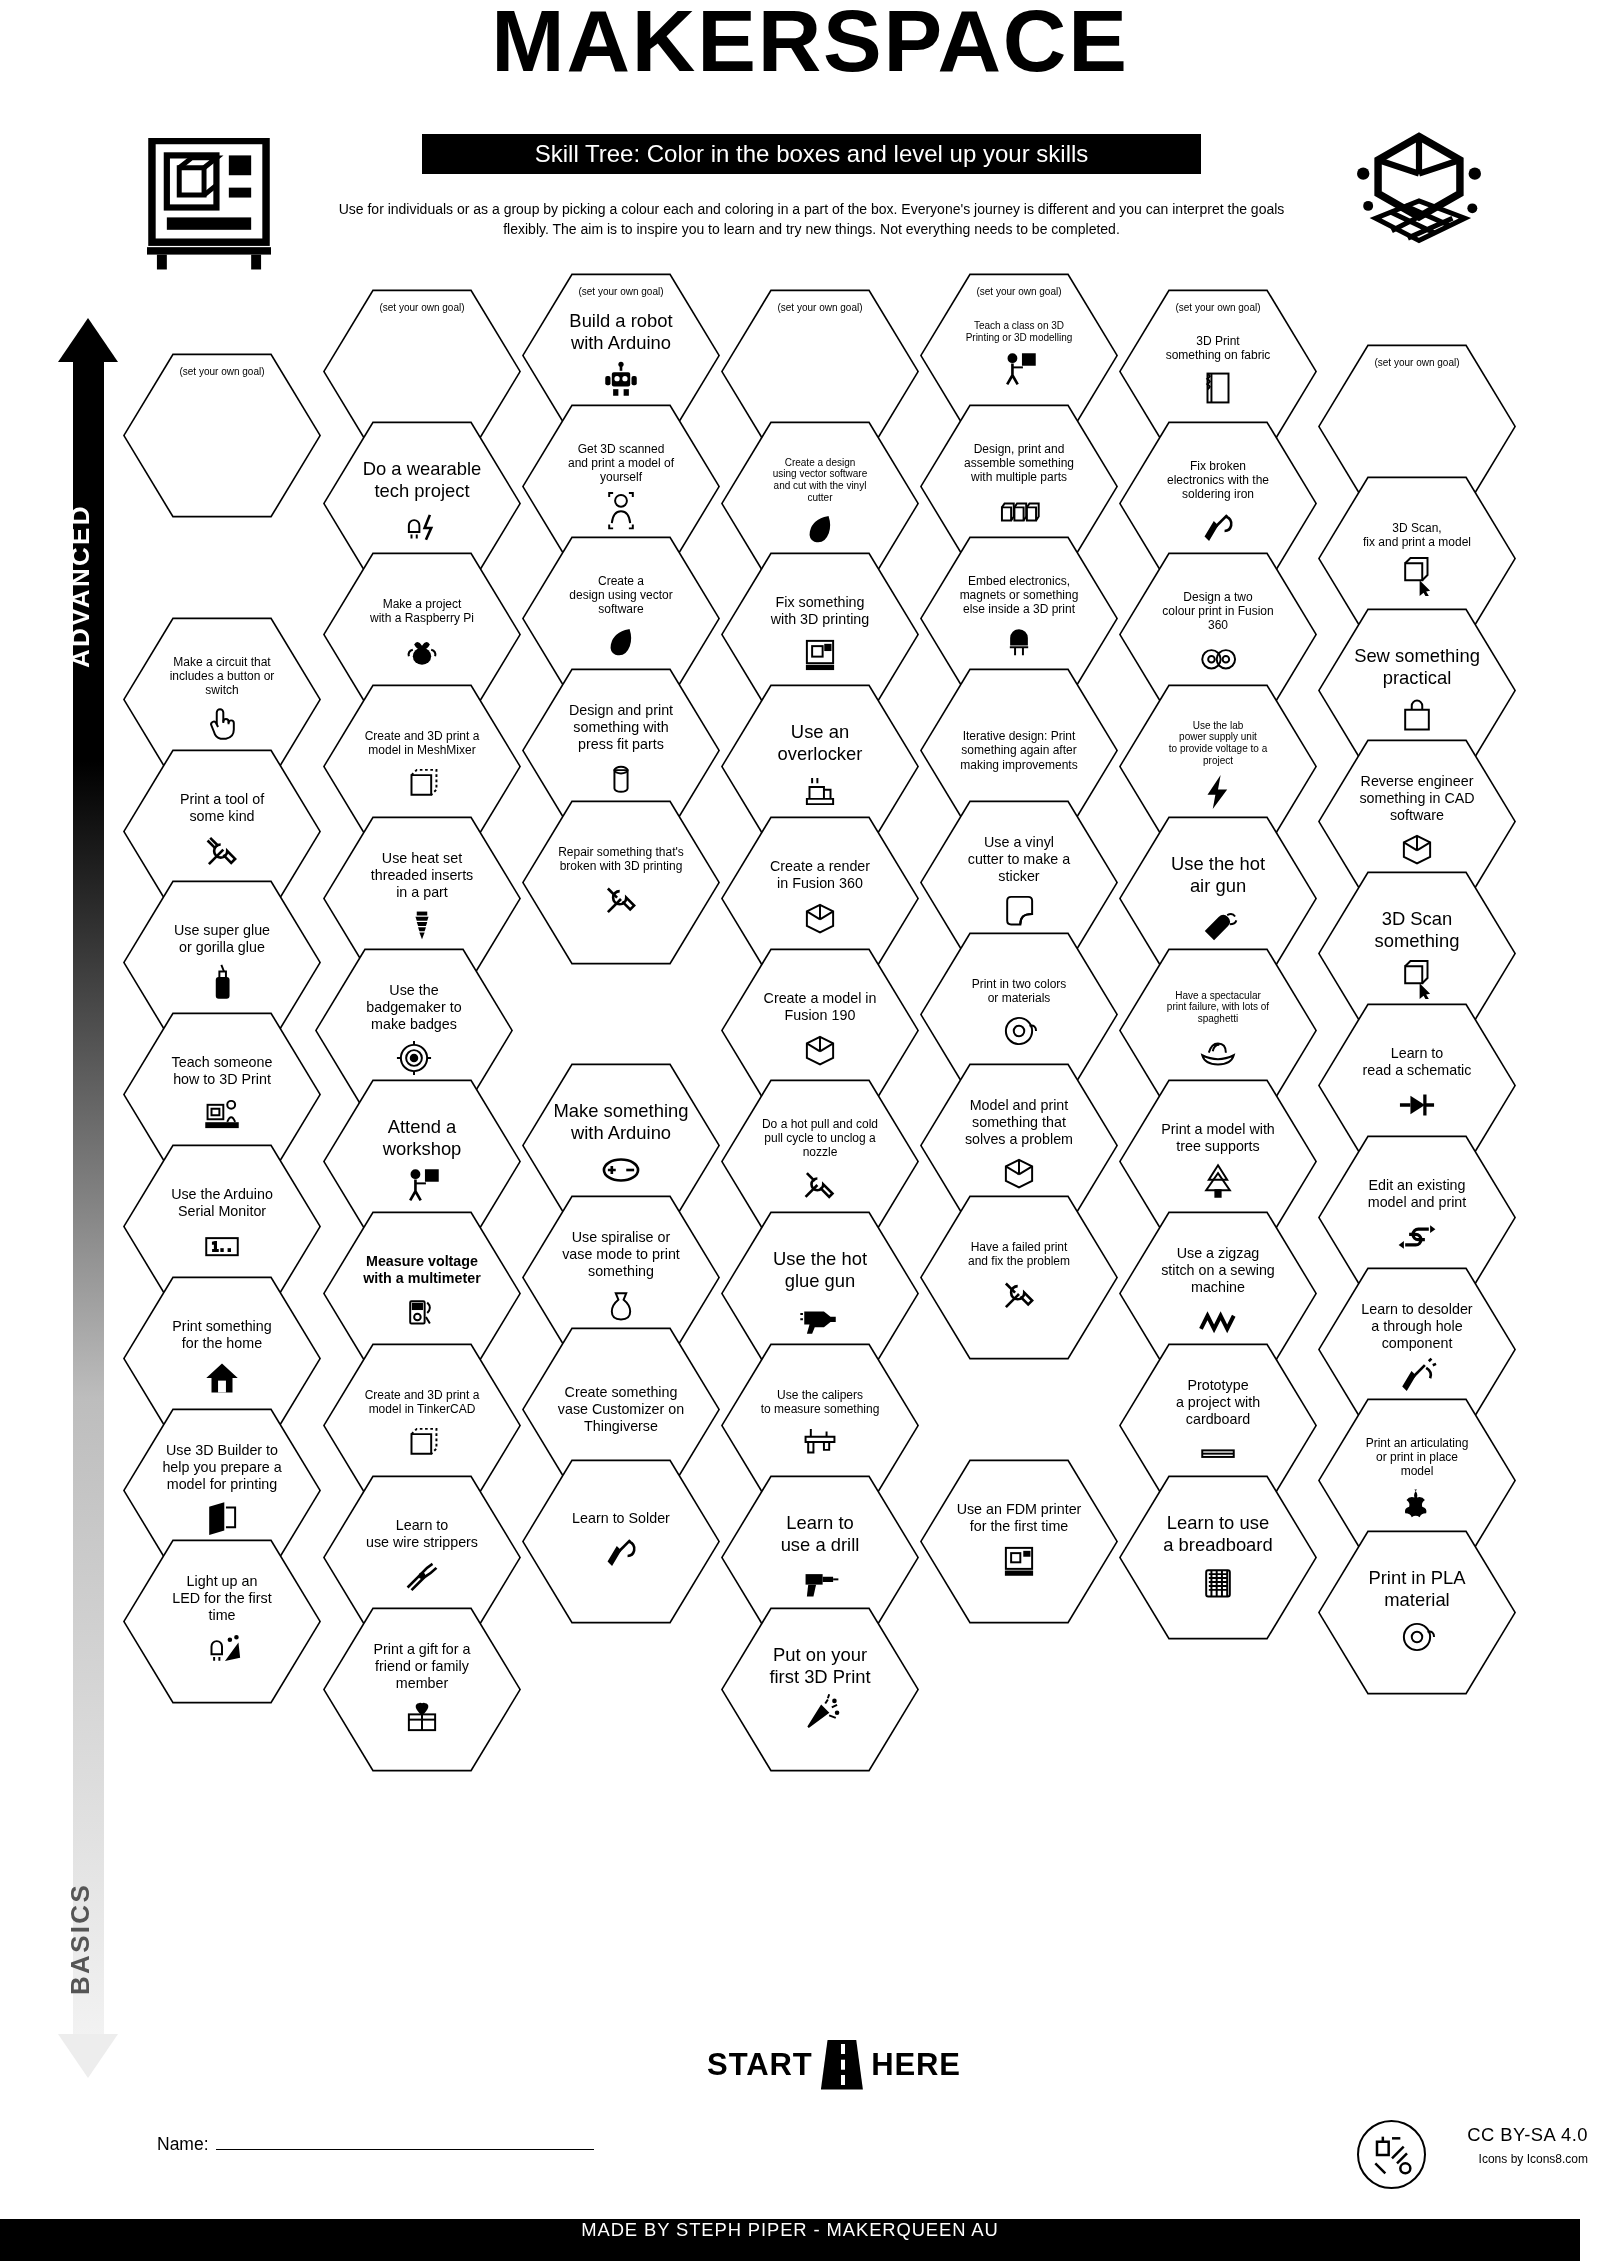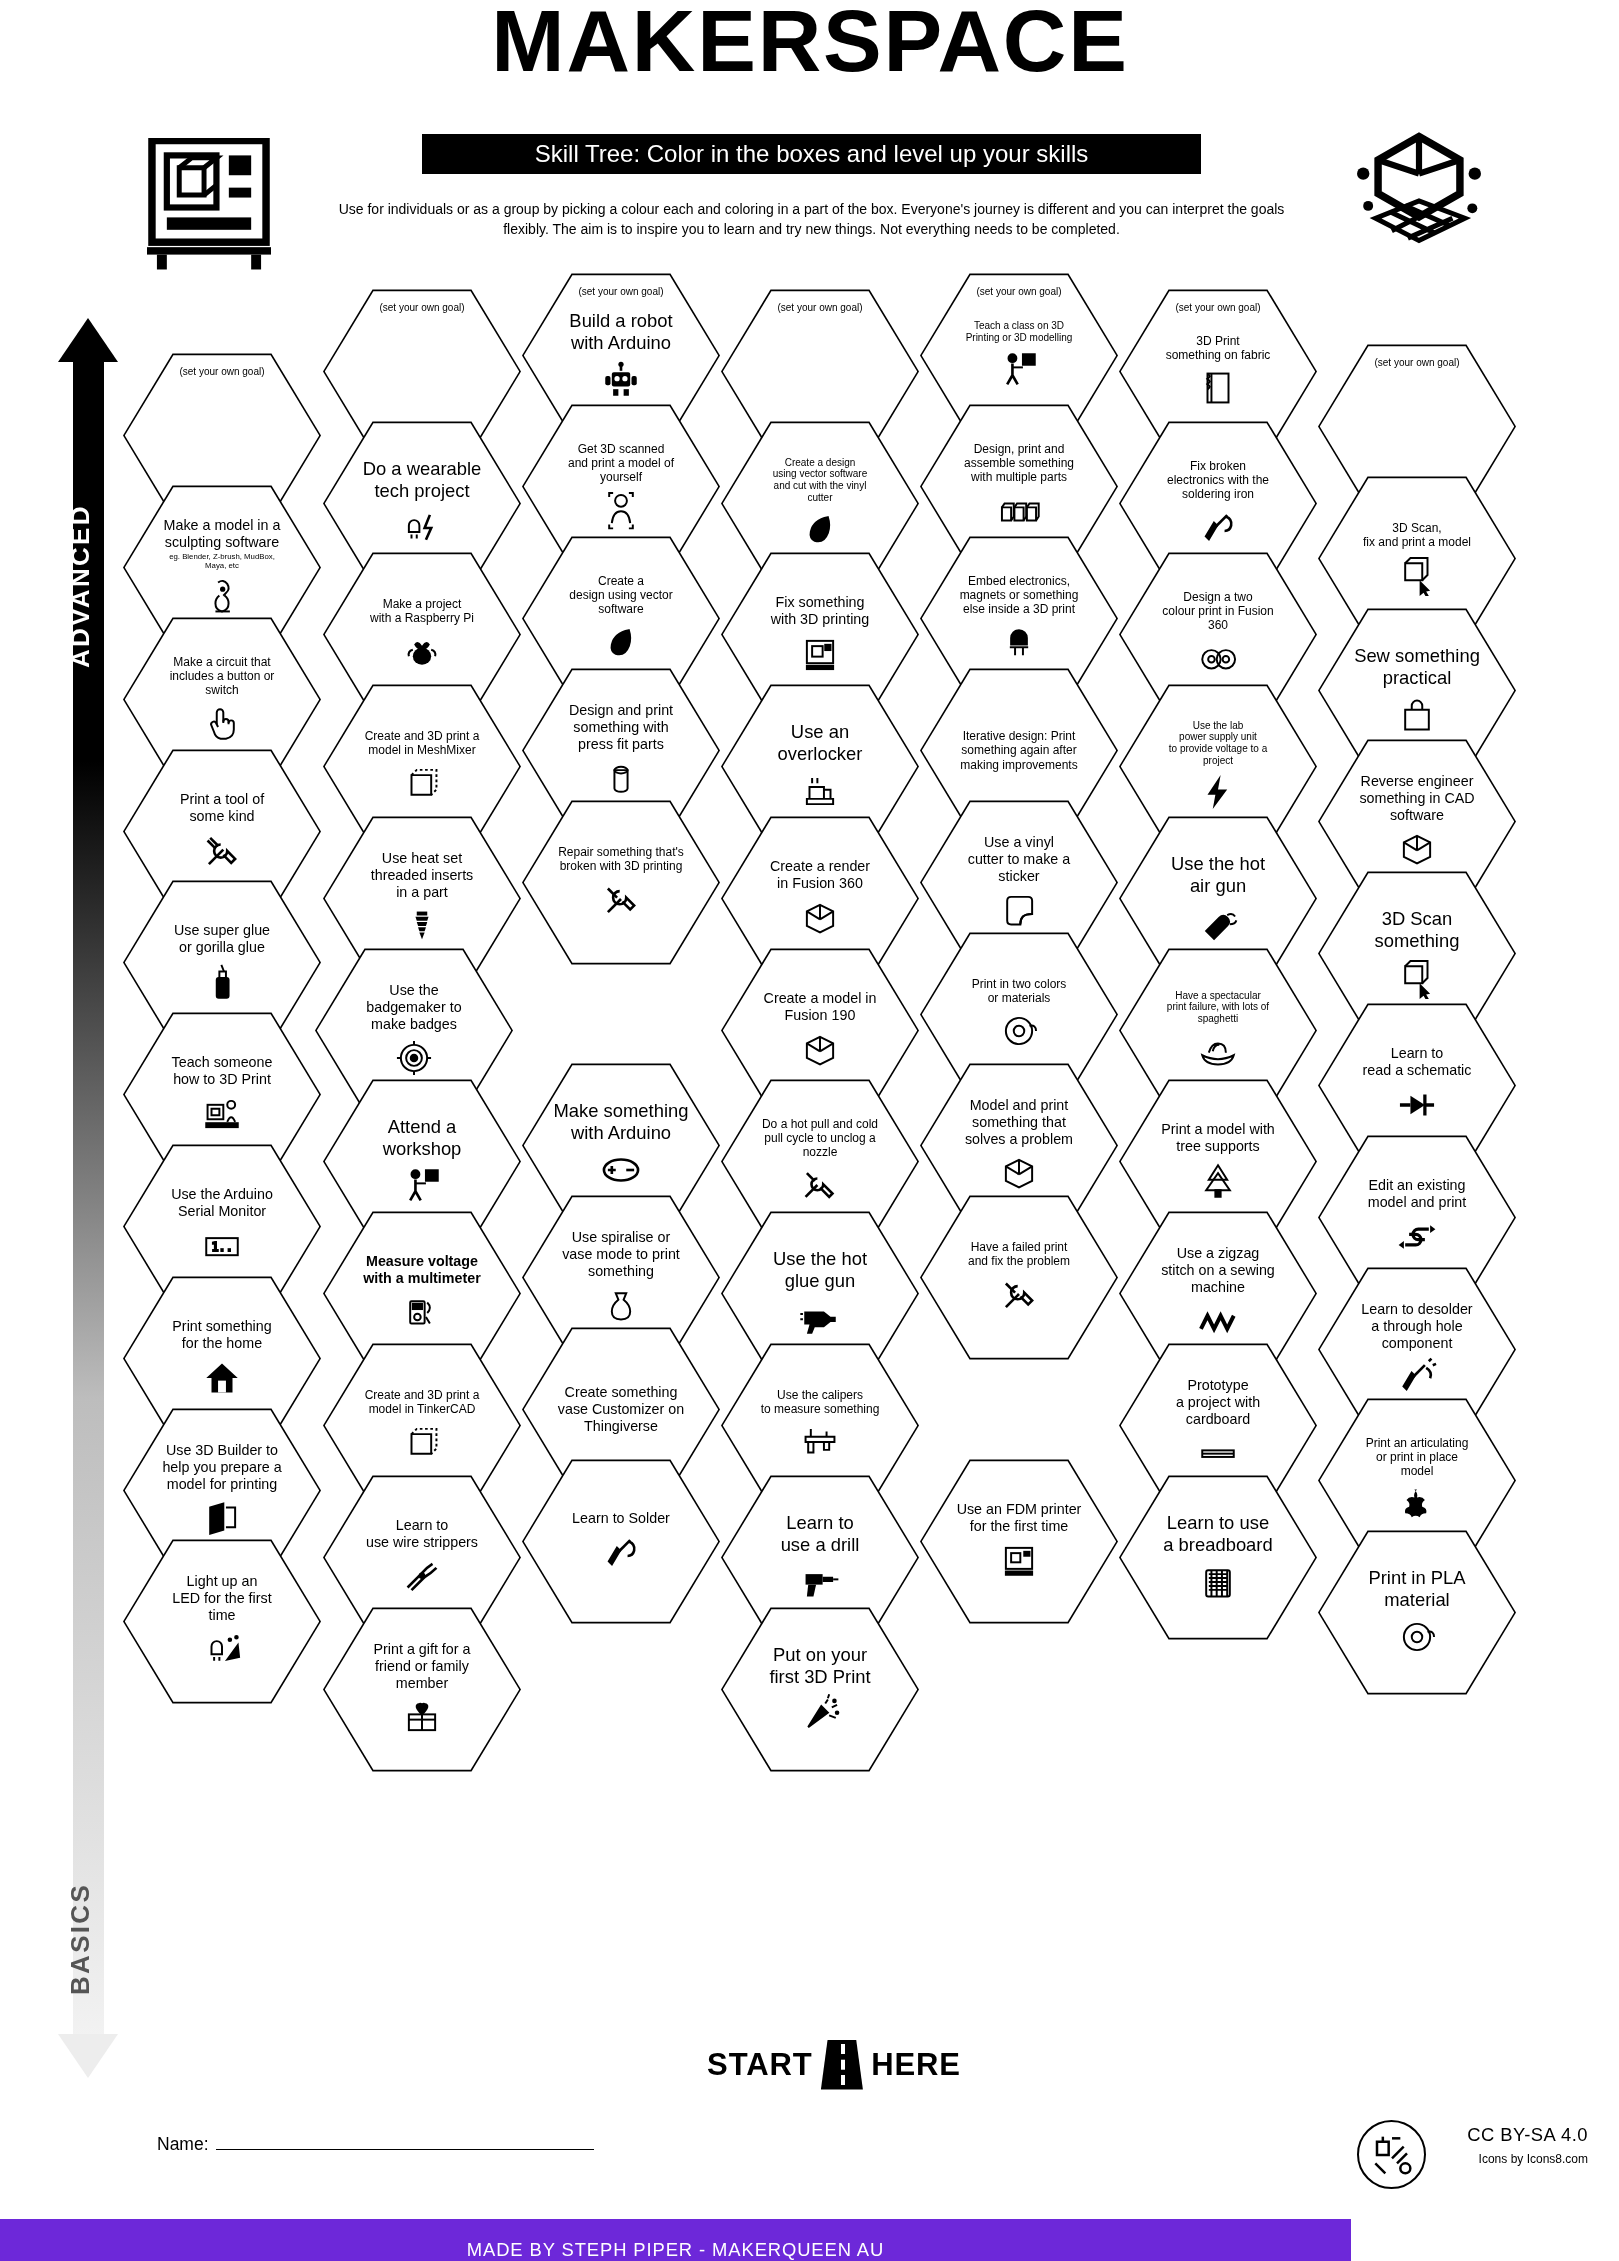--- a/index.html
+++ b/index.html
@@ -260,26 +260,26 @@
     display: flex;
     align-items: center;
     justify-content: center;
   }
 
   
   .footer {
     position: absolute;
     left: 0;
     bottom: 0;
-    width: 1351px;
+    width: 1580px;
     height: 42px;
-    background: #6d28d9;
+    background: #000000;
     color: #fff;
     display: flex;
-    align-items: flex-end;
+    align-items: flex-start;
     justify-content: center;
     font-size: 18.4px;
     letter-spacing: 0.9px;
   }
 
   svg { display: block; }
 </style>
 </head>
 <body>
 
@@ -331,40 +331,20 @@
   <div class="axis-label advanced">ADVANCED</div>
   <div class="axis-label basics">BASICS</div>
 </div>
 
 <div class="grid" id="grid">
     <div class="hex" style="left: 123px; top: 350px;">
       <div class="shape"></div>
       <div class="inner"></div>
       <div class="content">
         <div class="goal">(set your own goal)</div>
-      </div>
-    </div>
-    <div class="hex" style="left: 123px; top: 482px;">
-      <div class="shape"></div>
-      <div class="inner"></div>
-      <div class="content">
-        <div class="label">Make a model in a
-sculpting software</div>
-        <div class="sub">eg. Blender, Z-brush, MudBox,
-Maya, etc</div>
-        <div class="ico">
-          <svg width="42" height="42" viewBox="0 0 64 64">
-            <g fill="none" stroke="#000" stroke-width="3">
-              <path d="M26 10 q8 -6 14 2 q5 8 -2 14 l-4 4"></path>
-              <path d="M28 30 q-6 4 -6 12 q0 10 10 12 q10 -2 10 -12 q0 -8 -6 -12"></path>
-              <path d="M22 54 h22"></path>
-            </g>
-            <circle cx="33" cy="20" r="4" fill="#000"></circle>
-          </svg>
-        </div>
       </div>
     </div>
     <div class="hex" style="left: 123px; top: 614px;">
       <div class="shape"></div>
       <div class="inner"></div>
       <div class="content">
         <div class="label small">Make a circuit that
 includes a button or
 switch</div>
         <div class="ico">

